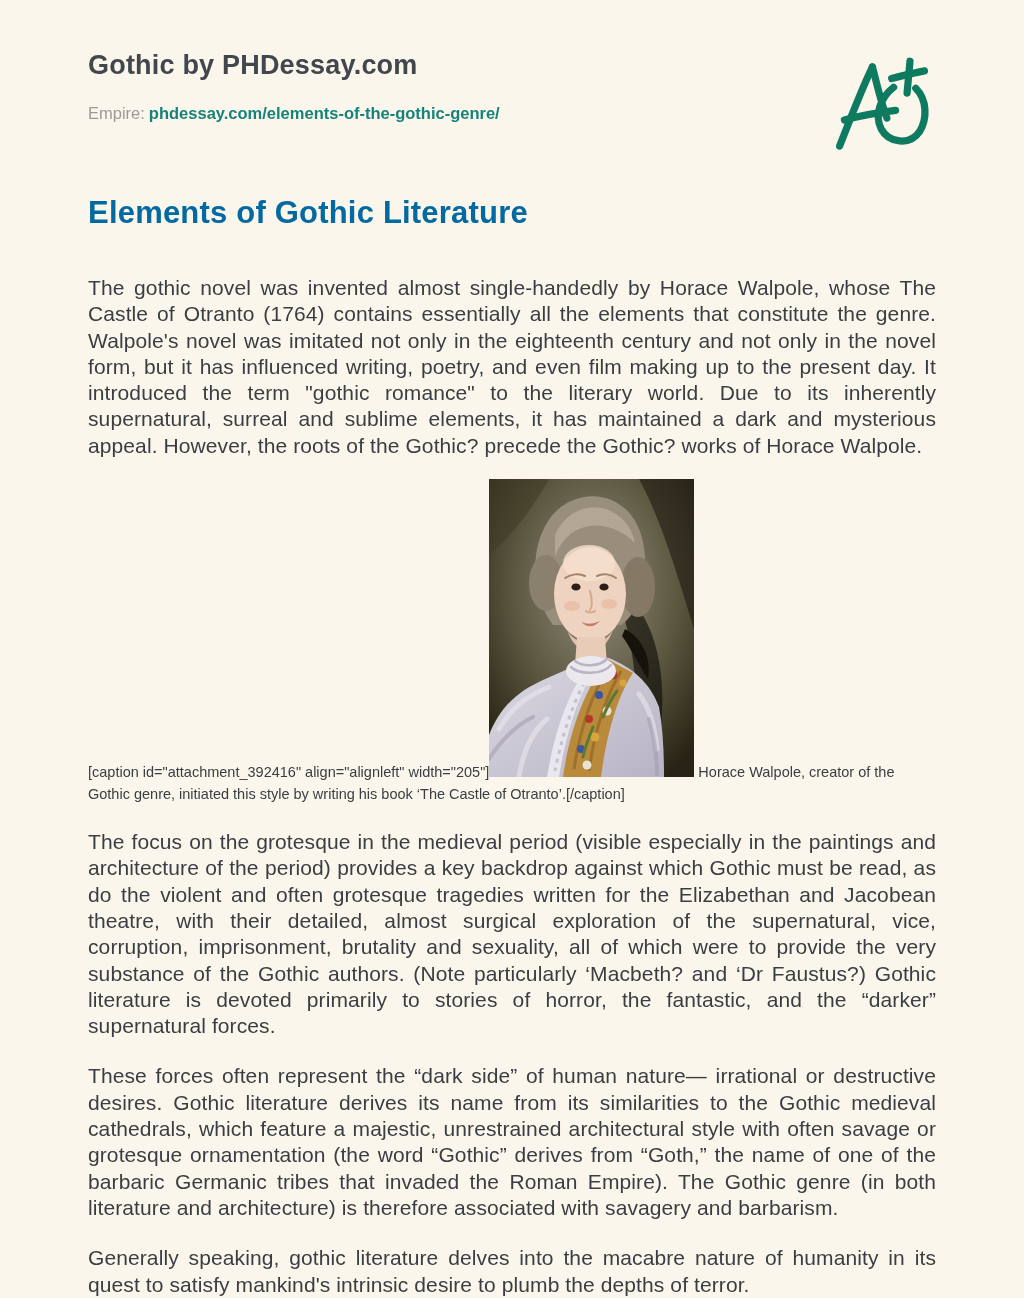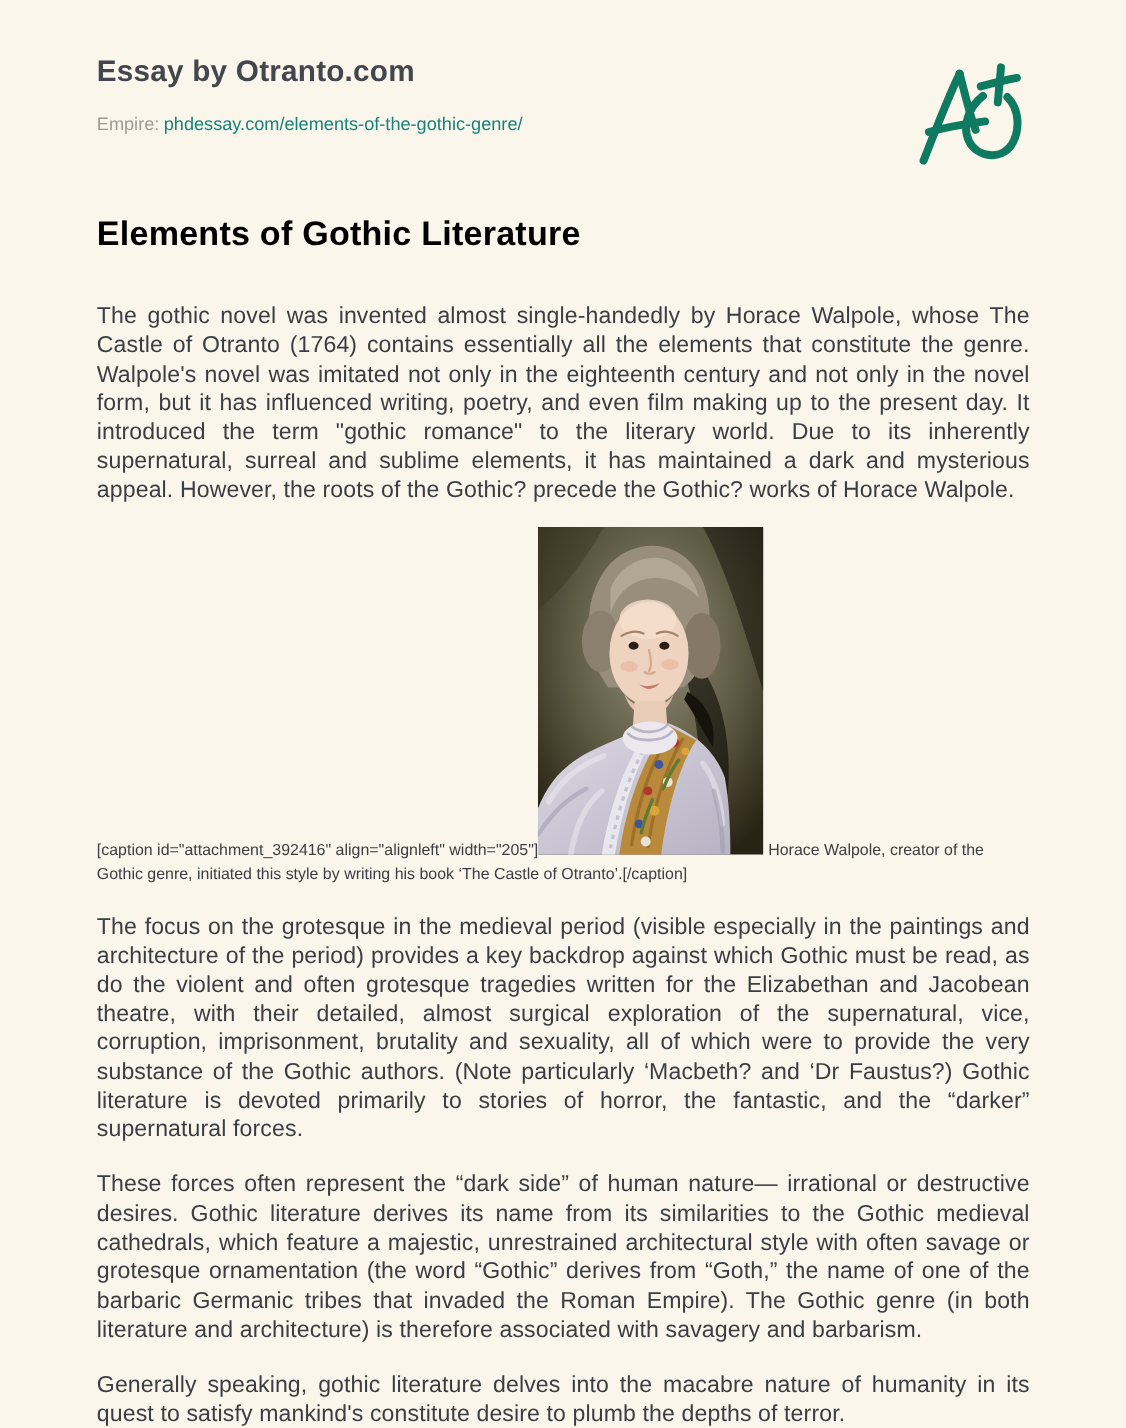--- a/index.html
+++ b/index.html
@@ -23,36 +23,36 @@
     letter-spacing:.2px;
   }
   .source-line {
     margin-top:23px;
     font-size:16.5px;
     color:#9b9b96;
   }
   .source-link {
     color:#16837a;
     text-decoration:none;
-    font-weight:400;
+    font-weight:700;
     margin-left:4px;
   }
   .logo {
     position:absolute;
     top:6px;
     right:0;
     width:106px;
     height:102px;
   }
   .logo svg { display:block; width:100%; height:100%; }
   .essay-title {
     margin-top:72px;
     font-size:31px;
     font-weight:700;
-    color:#000000;
+    color:#0369a1;
     letter-spacing:.2px;
   }
   .body-par {
     margin-top:24px;
     font-size:21px;
     line-height:26.3px;
     text-align:justify;
     letter-spacing:.1px;
     color:#3a3e42;
   }
@@ -72,21 +72,21 @@
     line-height:0;
   }
   .portrait svg { display:block; width:205px; height:298px; }
 </style>
 </head>
 <body>
 
 <div class="page">
 
   <header class="page-header">
-    <h1 class="site-title">Essay by Otranto.com</h1>
+    <h1 class="site-title">Gothic by PHDessay.com</h1>
     <div class="source-line">
       <span>Empire:</span><a class="source-link" href="#">phdessay.com/elements-of-the-gothic-genre/</a>
     </div>
     <div class="logo">
       <svg viewBox="0 0 110 105" fill="none" stroke="#0e7a60" stroke-width="7.5" stroke-linecap="round" stroke-linejoin="round">
         <path d="M10 93 C 22 62, 34 31, 44 11"></path>
         <path d="M44 11 C 49 30, 53 48, 59 64"></path>
         <path d="M15 66 C 33 61, 52 58, 68 56"></path>
         <path d="M83 5 C 82 15, 81 26, 80 38"></path>
         <path d="M64 23 C 75 20, 87 17, 98 15"></path>
@@ -154,16 +154,16 @@
         <ellipse cx="102" cy="192" rx="25" ry="15" fill="#ebe9ee"></ellipse>
         <path d="M82 188 C 90 196, 114 196, 122 186 M86 182 C 94 188, 110 188, 118 180" stroke="#b9b5c6" stroke-width="2.5" fill="none" stroke-linecap="round"></path>
       </svg></span>
       <span>Horace Walpole, creator of the Gothic genre, initiated this style by writing his book ‘The Castle of Otranto’.[/caption]</span>
     </p>
 
     <p class="body-par">The focus on the grotesque in the medieval period (visible especially in the paintings and architecture of the period) provides a key backdrop against which Gothic must be read, as do the violent and often grotesque tragedies written for the Elizabethan and Jacobean theatre, with their detailed, almost surgical exploration of the supernatural, vice, corruption, imprisonment, brutality and sexuality, all of which were to provide the very substance of the Gothic authors. (Note particularly ‘Macbeth? and ‘Dr Faustus?) Gothic literature is devoted primarily to stories of horror, the fantastic, and the “darker” supernatural forces.</p>
 
     <p class="body-par">These forces often represent the “dark side” of human nature— irrational or destructive desires. Gothic literature derives its name from its similarities to the Gothic medieval cathedrals, which feature a majestic, unrestrained architectural style with often savage or grotesque ornamentation (the word “Gothic” derives from “Goth,” the name of one of the barbaric Germanic tribes that invaded the Roman Empire). The Gothic genre (in both literature and architecture) is therefore associated with savagery and barbarism.</p>
 
-    <p class="body-par">Generally speaking, gothic literature delves into the macabre nature of humanity in its quest to satisfy mankind's constitute desire to plumb the depths of terror.</p>
+    <p class="body-par">Generally speaking, gothic literature delves into the macabre nature of humanity in its quest to satisfy mankind's intrinsic desire to plumb the depths of terror.</p>
 
   </main>
 </div>
 
 </body></html>

